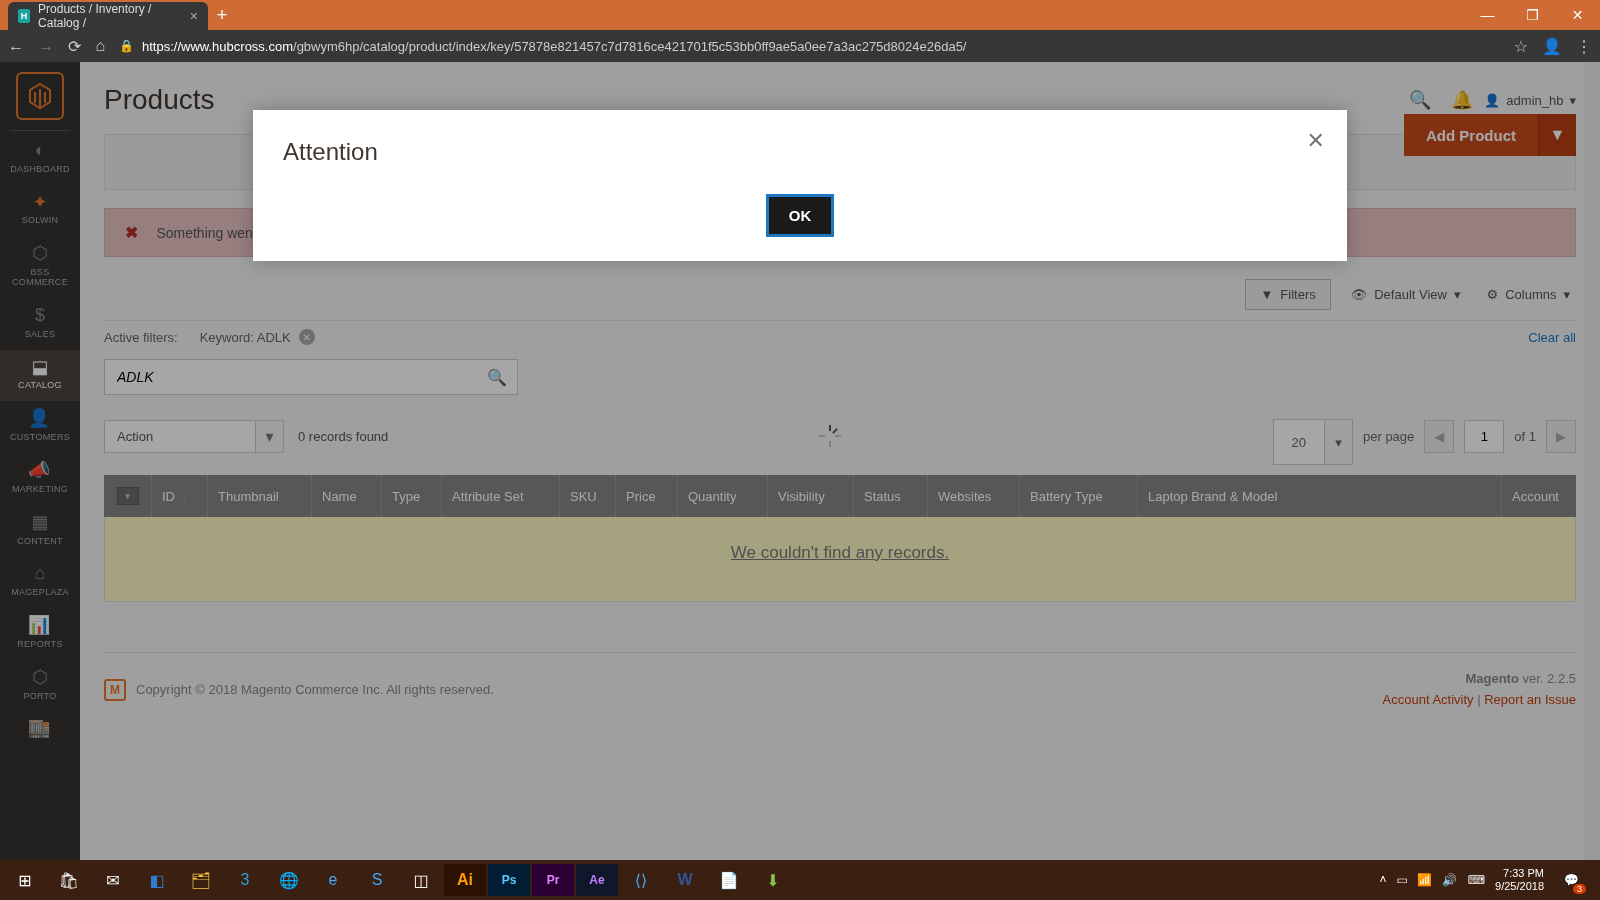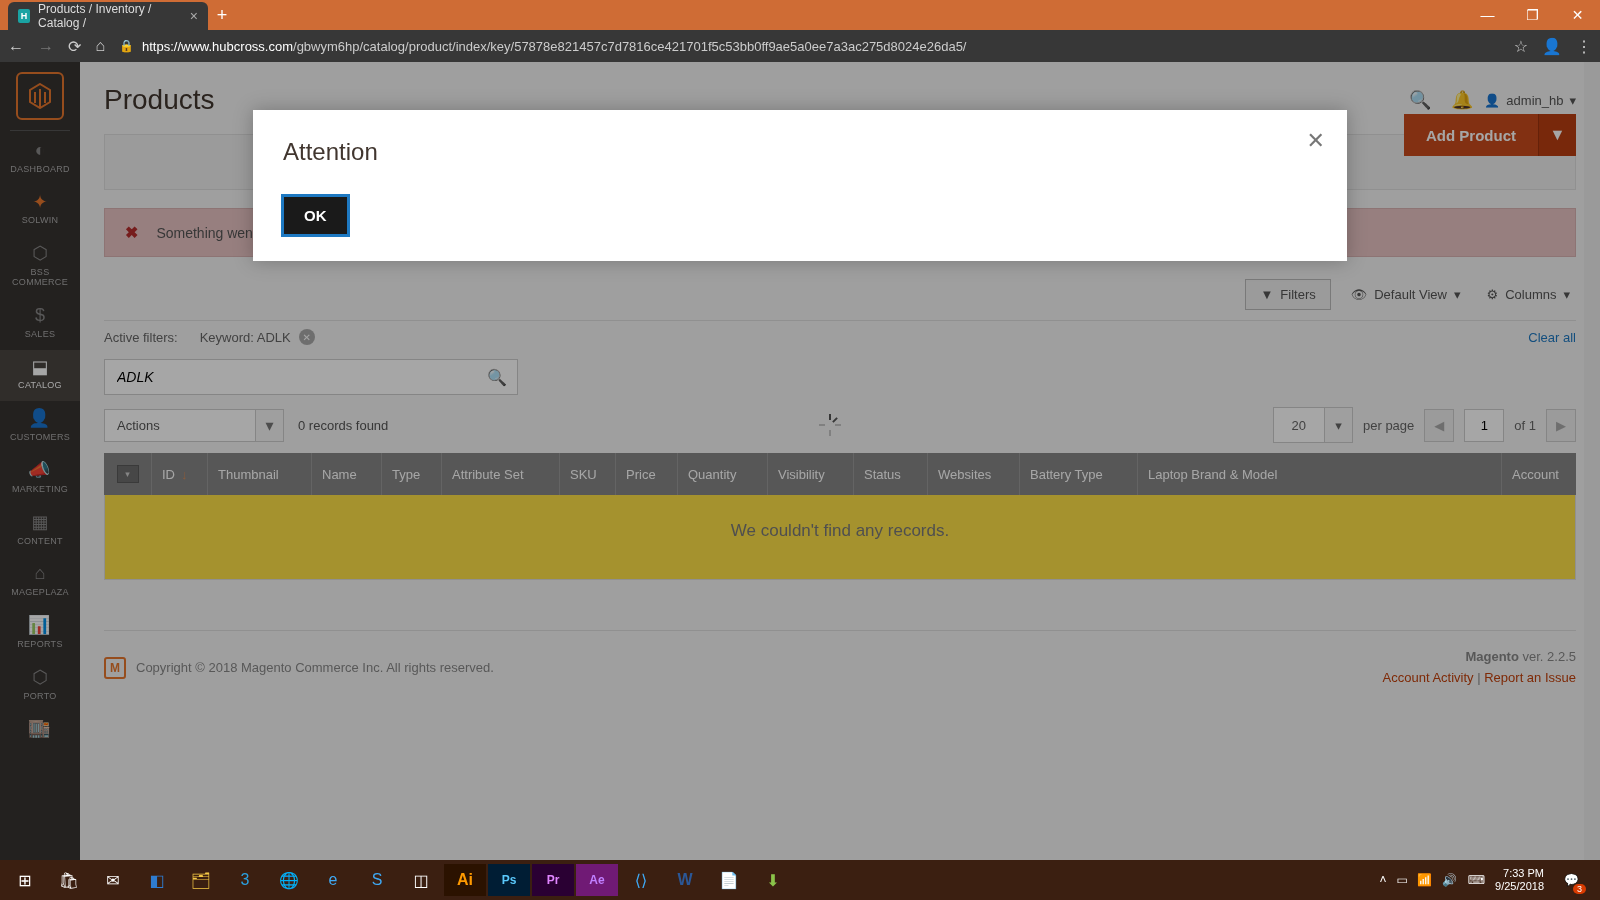--- a/index.html
+++ b/index.html
@@ -63,43 +63,43 @@
 .searchrow { padding:6px 0 12px;}
 .searchbox { display:inline-flex; align-items:center; border:1px solid #ccc; background:#fff; width:414px; height:36px;}
 .searchbox input { border:none; outline:none; flex:1; padding:0 12px; font-size:14px; background:transparent;font-style:italic;}
 .searchbox .sbtn { width:40px; text-align:center; color:#777; font-size:16px;}
 .gridopts { display:flex; align-items:center; gap:14px; padding-bottom:10px;}
 .gridopts .actions { border:1px solid #ccc; background:#fff; display:flex; align-items:center; height:33px;}
 .gridopts .actions .albl { padding:0 12px; color:#555; font-size:13px; min-width:150px;}
 .gridopts .actions .add { width:28px; border-left:1px solid #ccc; text-align:center; color:#777; background:#f4f4f4; height:100%; display:flex; align-items:center; justify-content:center;}
 .gridopts .recs { color:#555; font-size:13px;}
 .gridopts .rightopts { margin-left:auto; display:flex; align-items:center; gap:10px; color:#666; font-size:13px;}
-.rightopts .pgsize { border:1px solid #ccc; background:#fff; display:flex; align-items:center; height:36px;}
+.rightopts .pgsize { border:1px solid #ccc; background:#fff; display:flex; align-items:center; height:46px;margin-top:12px;}
 .rightopts .pgsize .num { padding:0 18px;}
 .rightopts .pgsize .dd { width:28px; border-left:1px solid #ccc; background:#f4f4f4; height:100%; display:flex; align-items:center; justify-content:center;}
 .rightopts .pgnav { border:1px solid #ccc; background:#eee; width:30px; height:33px; display:flex; align-items:center; justify-content:center; color:#aaa;}
 .rightopts .pginput { border:1px solid #ccc; width:40px; height:33px; text-align:center; font-size:13px;}
 .tablehdr { background:#868686; color:#fff; display:flex; font-size:13px; height:42px; align-items:stretch;}
 .tablehdr .th { padding:0 10px; display:flex; align-items:center; border-right:1px solid #9a9a9a;}
 .tablehdr .th:last-child { border-right:none;}
 .tablehdr .chkth { width:48px; justify-content:center;}
 .tablehdr .chkth .box { width:22px; height:18px; background:#6d6d6d; border:1px solid #5a5a5a; display:flex; align-items:center; justify-content:center; color:#ccc; font-size:9px;}
-.norecords { background:#fde047; border:1px solid #ddd; border-top:none; text-align:center; padding:26px 0 38px; color:#7a7a7a; font-size:17px;}
+.norecords { background:#fef9c3; border:1px solid #ddd; border-top:none; text-align:center; padding:26px 0 38px; color:#7a7a7a; font-size:17px;text-decoration:underline;}
 .footer { margin-top:50px; border-top:1px solid #ddd; padding:16px 0 0; display:flex; align-items:center; font-size:13px; color:#888;}
 .footer .mlogo { width:22px; height:22px; border:2px solid #e7772d; border-radius:3px; color:#e7772d; display:flex; align-items:center; justify-content:center; font-size:12px; font-weight:bold; margin-right:10px;}
 .footer .right { margin-left:auto; text-align:right; line-height:1.6;}
 .footer .right a { color:#c2410c;}
 .scroll { position:absolute; right:0; top:0; width:16px; bottom:0; background:#ededed;}
 
 
 .modal { position:absolute; top:110px; left:50%; transform:translateX(-50%); width:1094px; background:#fff; z-index:100; padding:28px 30px 26px; box-shadow:0 0 18px rgba(0,0,0,0.25);}
 .modal .mtitle { font-size:24px; color:#41362f; font-weight:400;}
 .modal .mmsg { font-size:14px; color:#555; margin-top:10px;}
 .modal .mclose { position:absolute; top:18px; right:22px; font-size:22px; color:#777;}
-.modal .mactions { display:flex; justify-content:flex-start; margin-top:30px;}
+.modal .mactions { display:flex; justify-content:center; margin-top:30px;}
 .modal .okbtn { background:#1a1a1a; color:#fff; padding:10px 20px; font-size:15px; font-weight:600; border:1px solid #1e79c2; outline:2px solid #1e79c2; outline-offset:0;}
 
 
 .taskbar { position:absolute; left:0; right:0; bottom:0; height:40px; background:#3b1f11; display:flex; align-items:center; padding:0 4px; gap:2px;}
 .taskbar .tb { width:42px; height:32px; display:flex; align-items:center; justify-content:center; color:#fff; font-size:16px;}
 .taskbar .sep { flex:1;}
 .taskbar .tray { display:flex; align-items:center; gap:10px; color:#fff; font-size:12px; padding-right:6px;}
 .taskbar .clock { text-align:right; font-size:11px; line-height:1.2;}
 .taskbar .notif { width:36px; height:32px; display:flex; align-items:center; justify-content:center; position:relative;}
 .taskbar .notif .badge { position:absolute; bottom:2px; right:4px; background:#d83b01; color:#fff; border-radius:8px; font-size:9px; padding:0 4px;}
@@ -215,21 +215,21 @@
 
     <div class="searchrow">
       <div class="searchbox">
         <input value="ADLK" style="">
         <span class="sbtn">🔍</span>
       </div>
     </div>
 
     <div class="gridopts">
       <div class="actions">
-        <span class="albl">Actions</span>
+        <span class="albl">Action</span>
         <span class="add">▾</span>
       </div>
       <span class="recs">0 records found</span>
       <div style="flex:1; display:flex; justify-content:center;">
         <svg width="24" height="24">
             <g fill="#555">
               <rect x="11" y="1" width="2" height="6"></rect>
               <rect x="11" y="17" width="2" height="6" opacity="0.3"></rect>
               <rect x="17" y="11" width="6" height="2" opacity="0.3"></rect>
               <rect x="1" y="11" width="6" height="2" opacity="0.3"></rect>
@@ -304,21 +304,21 @@
   <div class="tb" style="color:#2f7cd0">◧</div>
   <div class="tb" style="color:#f5c845">🗂</div>
   <div class="tb" style="color:#2aa0e0">3</div>
   <div class="tb">🌐</div>
   <div class="tb" style="color:#3fa9f5">e</div>
   <div class="tb" style="color:#3fa9f5">S</div>
   <div class="tb">◫</div>
   <div class="tb" style="background:#2b1200;color:#ff9a00;font-size:16px;font-weight:bold">Ai</div>
   <div class="tb" style="background:#001d34;color:#5ac8fa;font-size:12px;font-weight:bold">Ps</div>
   <div class="tb" style="background:#2a0033;color:#e085ff;font-size:12px;font-weight:bold">Pr</div>
-  <div class="tb" style="background:#701a75;color:#c080ff;font-size:12px;font-weight:bold">Ae</div>
+  <div class="tb" style="background:#0f172a;color:#c080ff;font-size:12px;font-weight:bold">Ae</div>
   <div class="tb" style="color:#3fa9f5">⟨⟩</div>
   <div class="tb" style="color:#2b5797;font-weight:bold">W</div>
   <div class="tb">📄</div>
   <div class="tb" style="color:#8bc34a">⬇</div>
   <div class="sep"></div>
   <div class="tray">
     <span>˄</span>
     <span>▭</span>
     <span>📶</span>
     <span>🔊</span>

